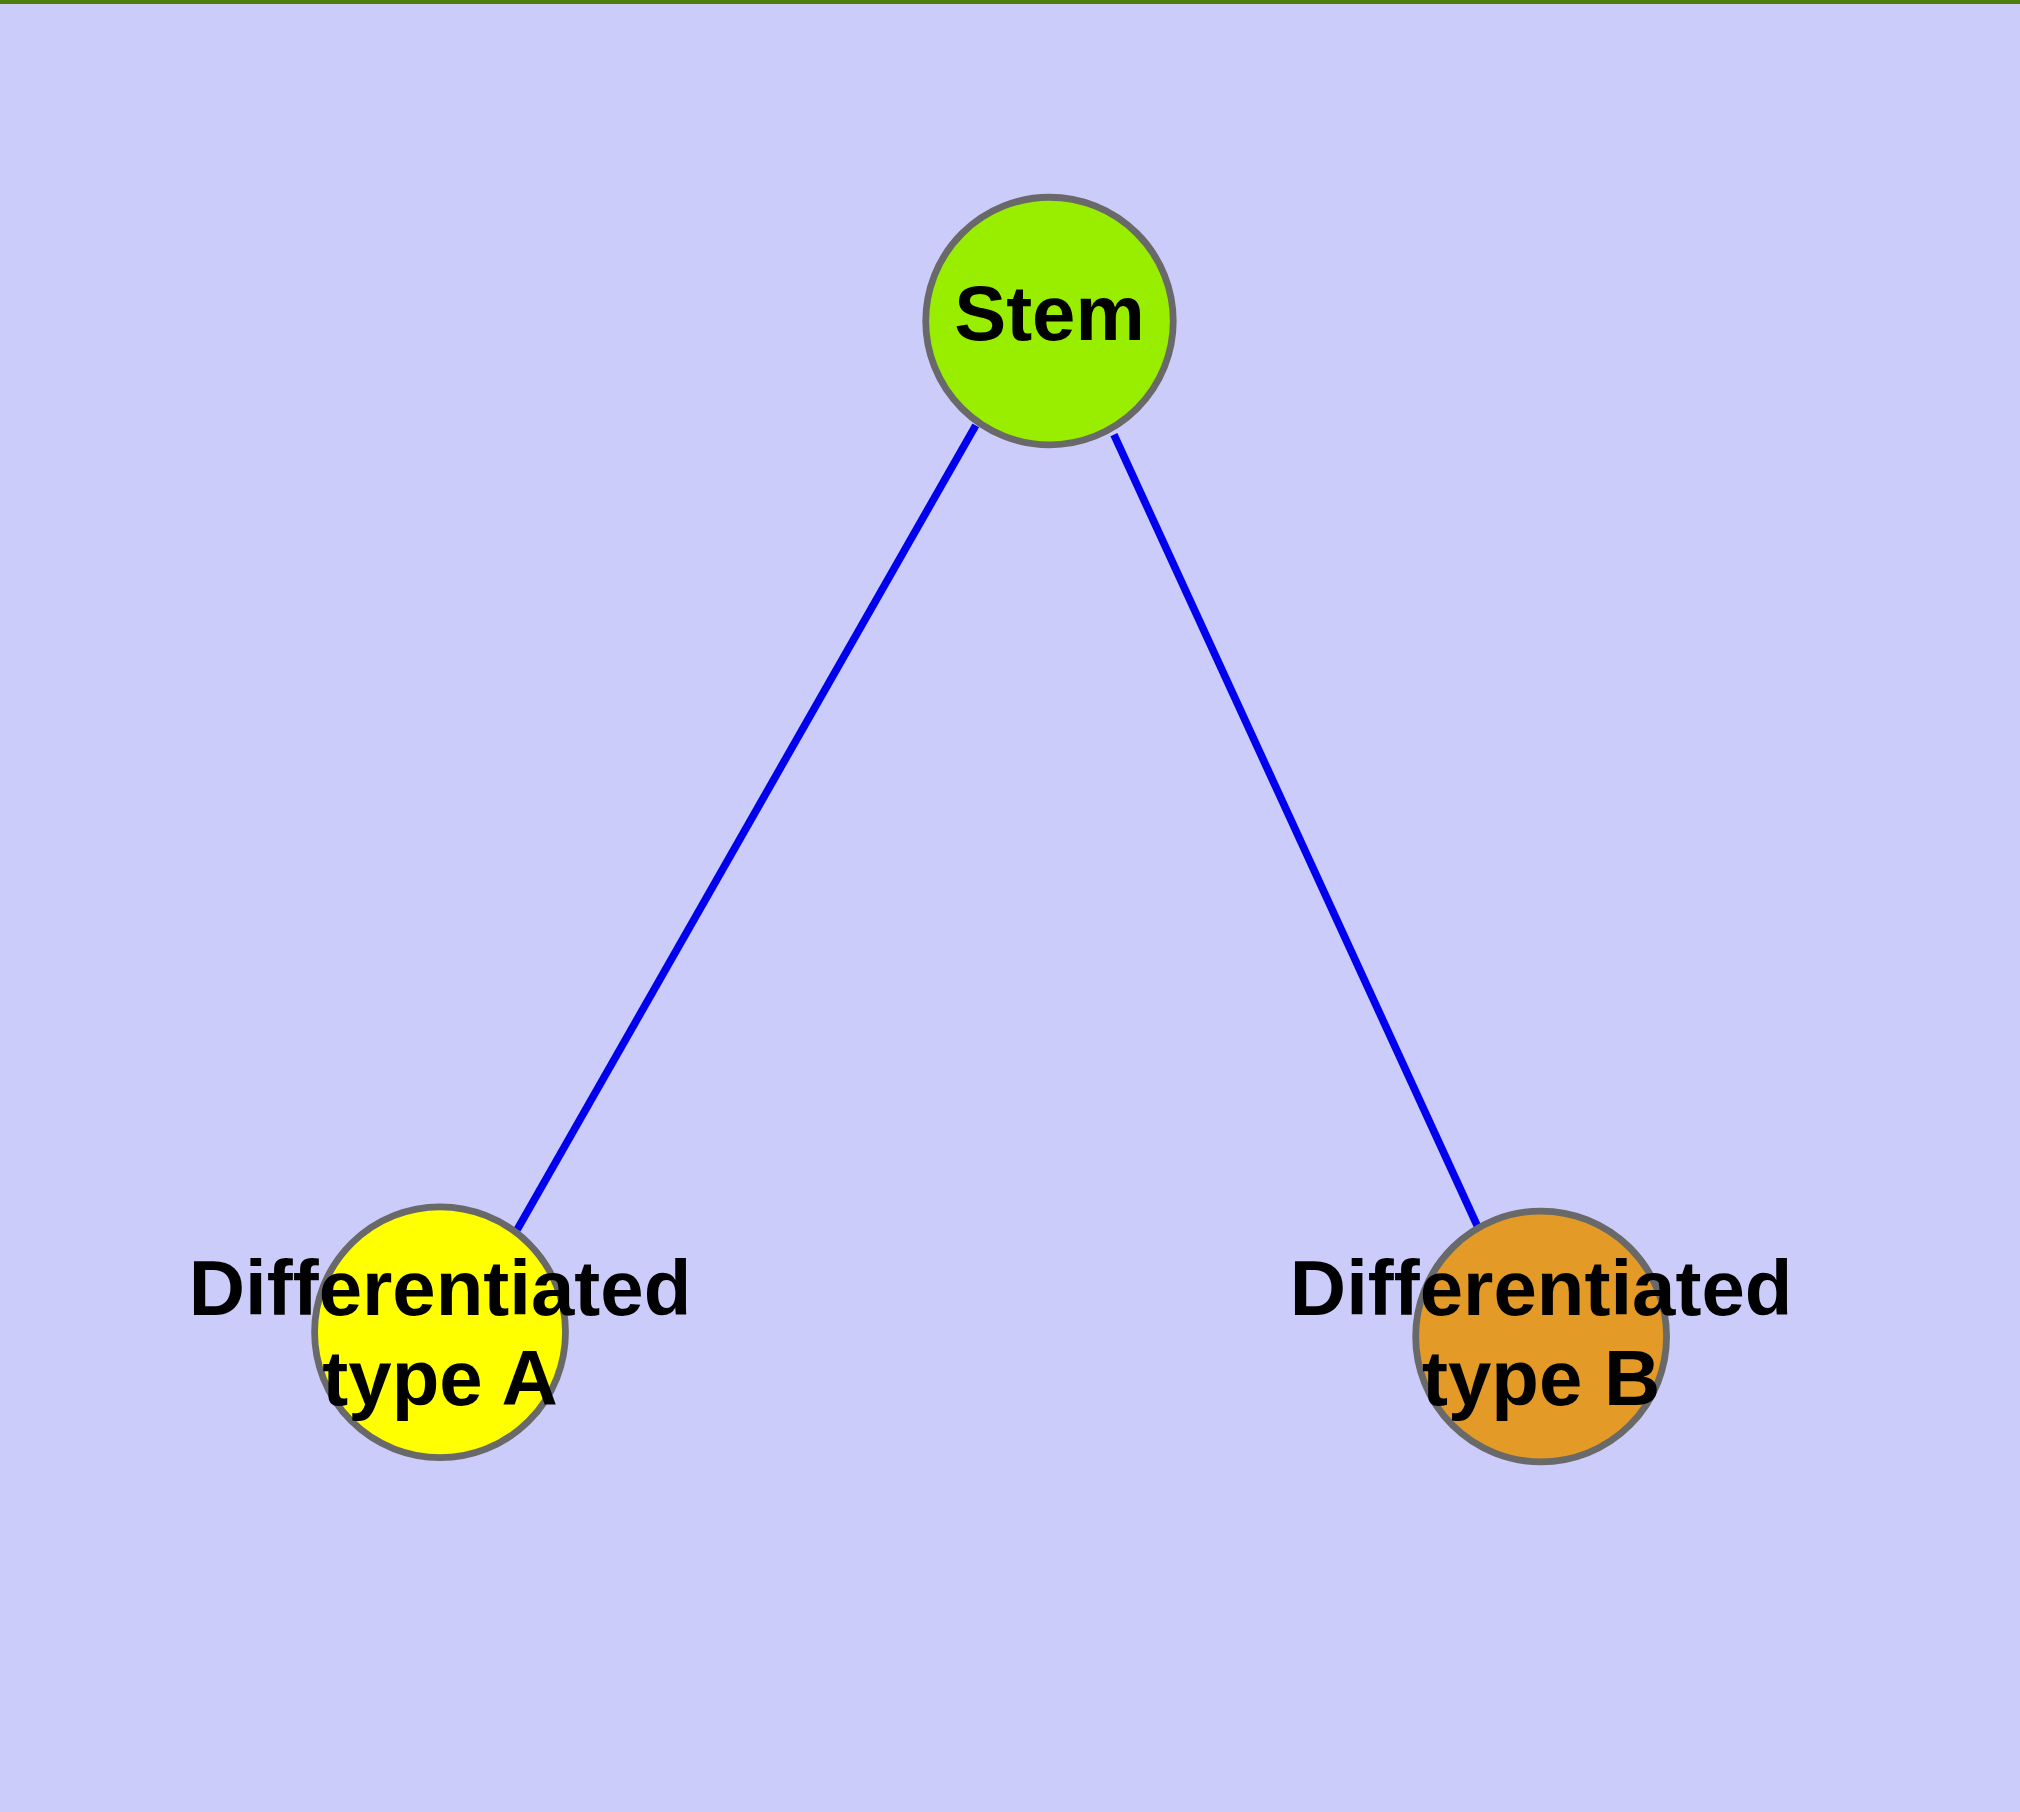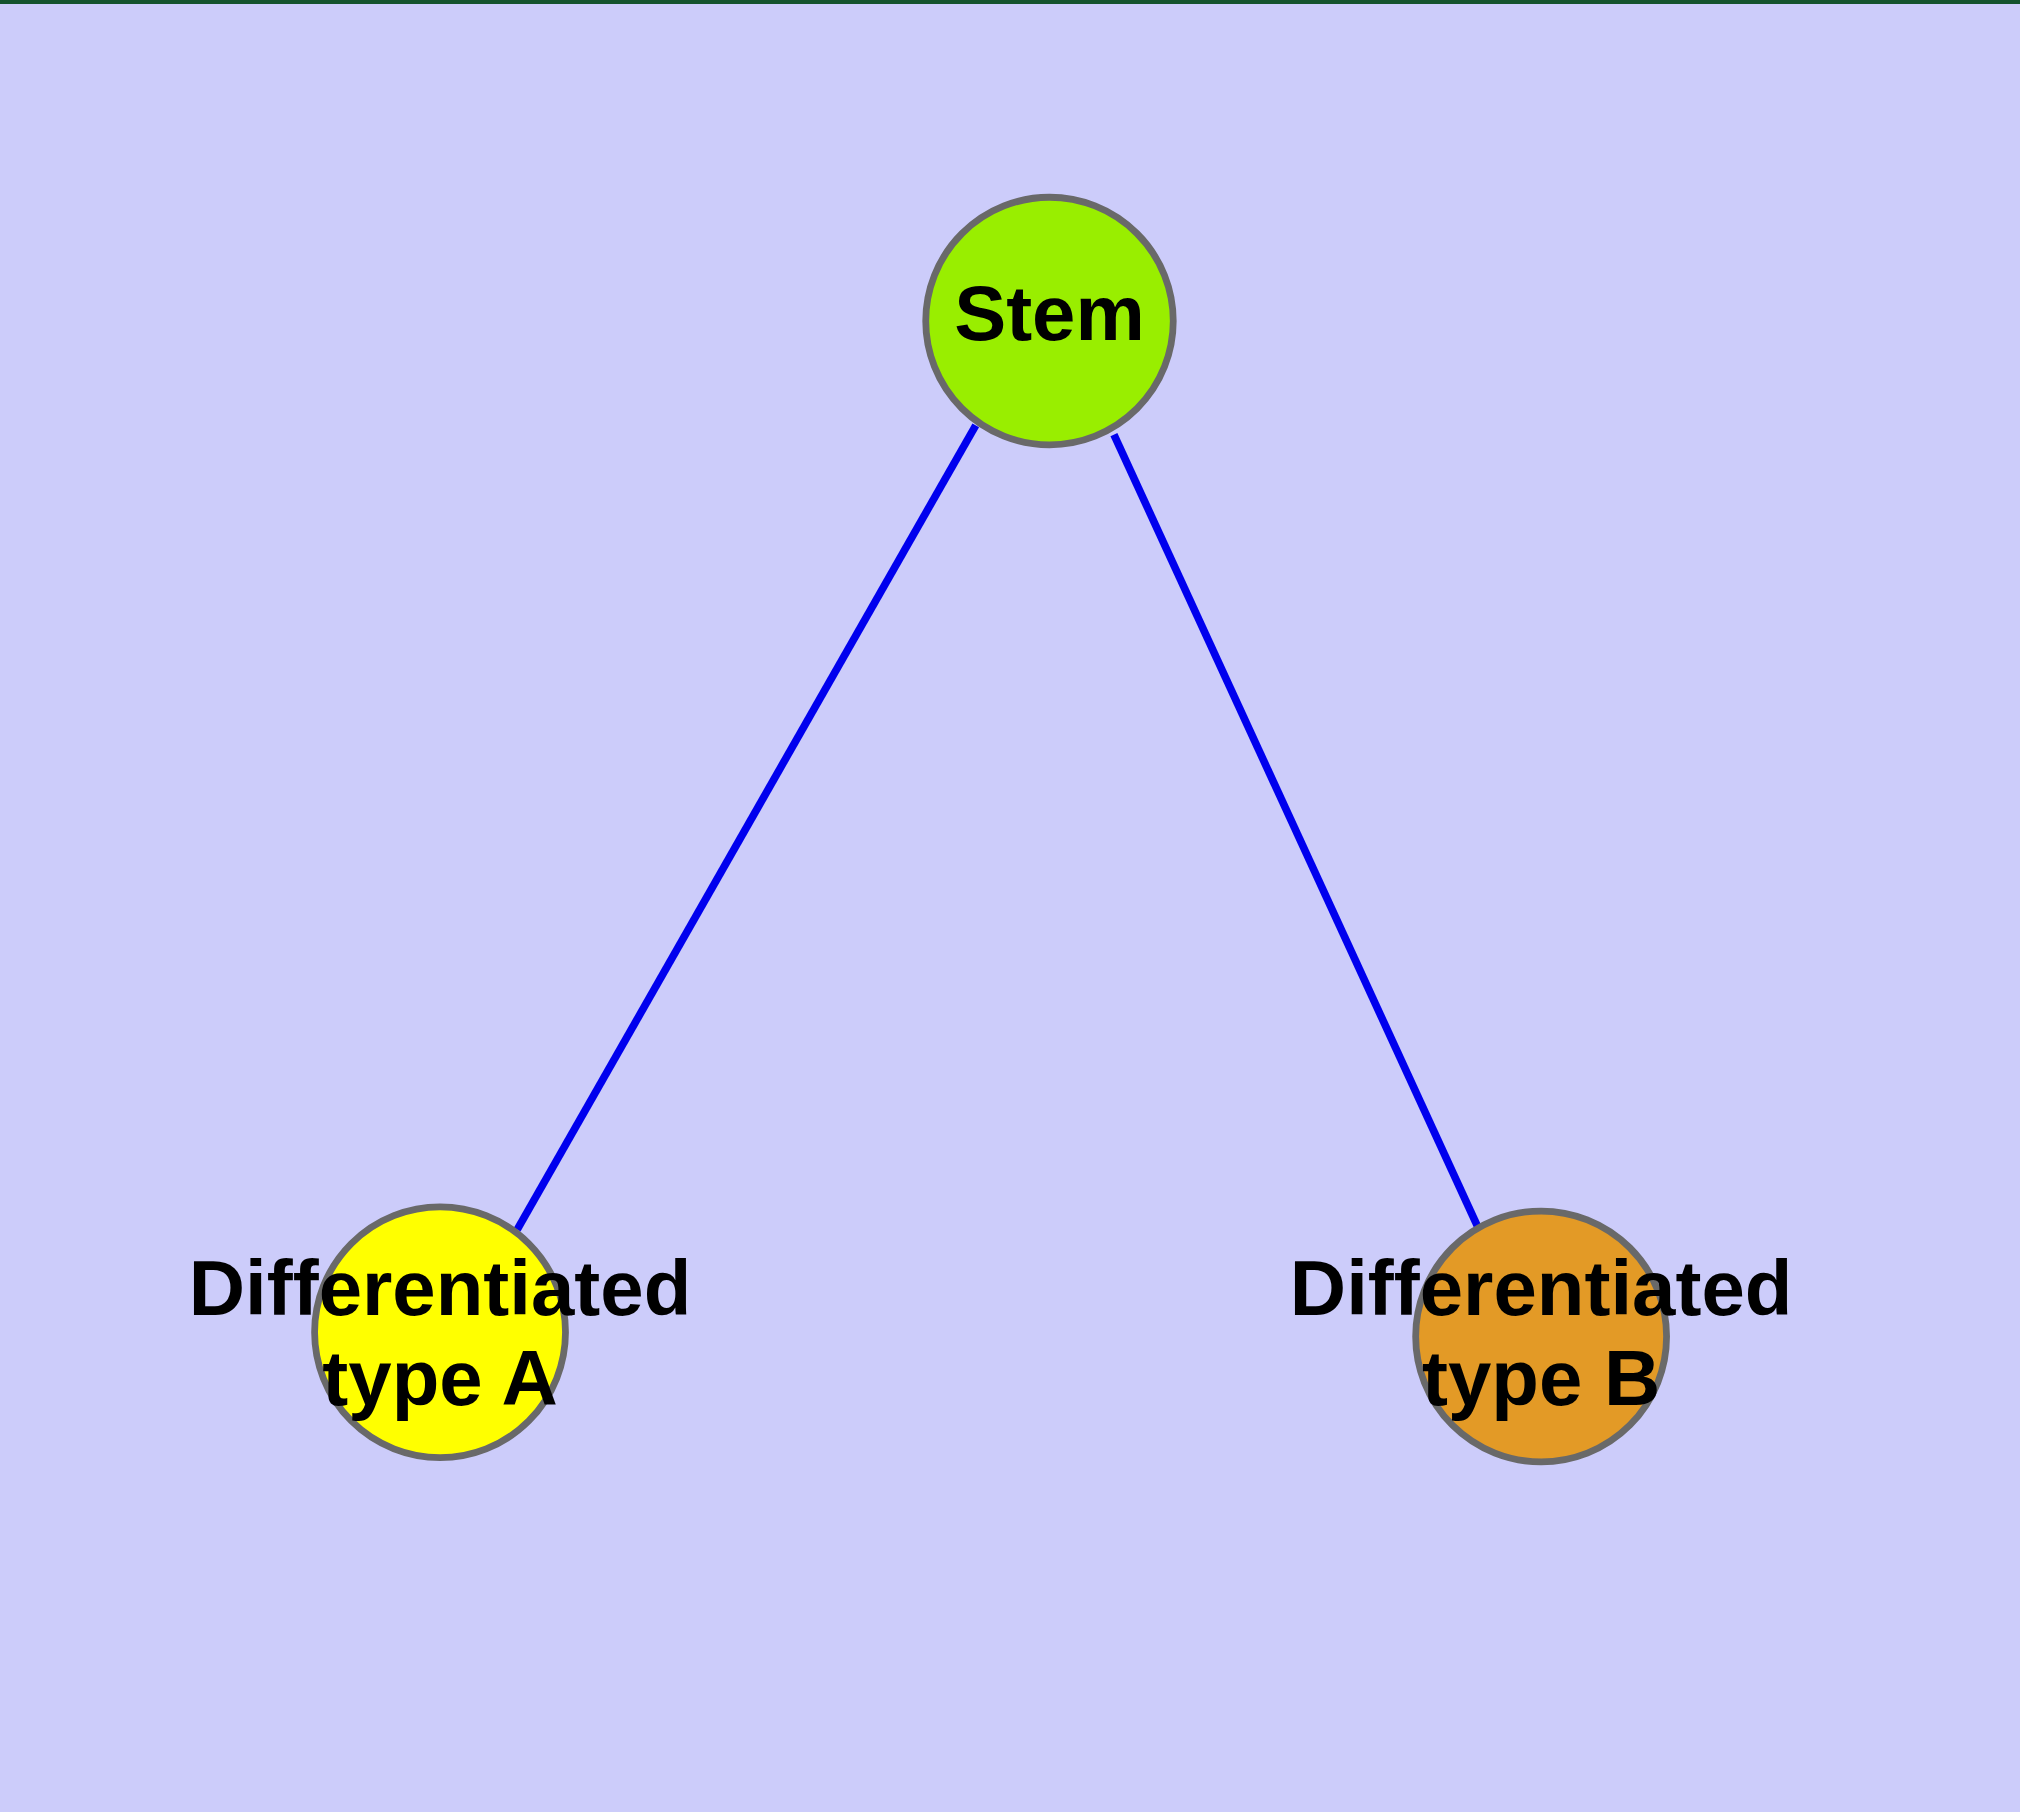--- a/index.html
+++ b/index.html
@@ -4,21 +4,21 @@
 <style>
   html, body {
     margin: 0;
     padding: 0;
     background: #ffffff;
   }
   #stage {
     position: relative;
     width: 2021px;
     height: 1812px;
-    background: #14532d;
+    background: #4d7c0f;
     overflow: hidden;
     font-family: "Liberation Sans", sans-serif;
   }
   #canvas {
     position: absolute;
     left: 0;
     top: 4.2px;
     width: 2021px;
     height: 1808px;
     background: #ccccfa;

